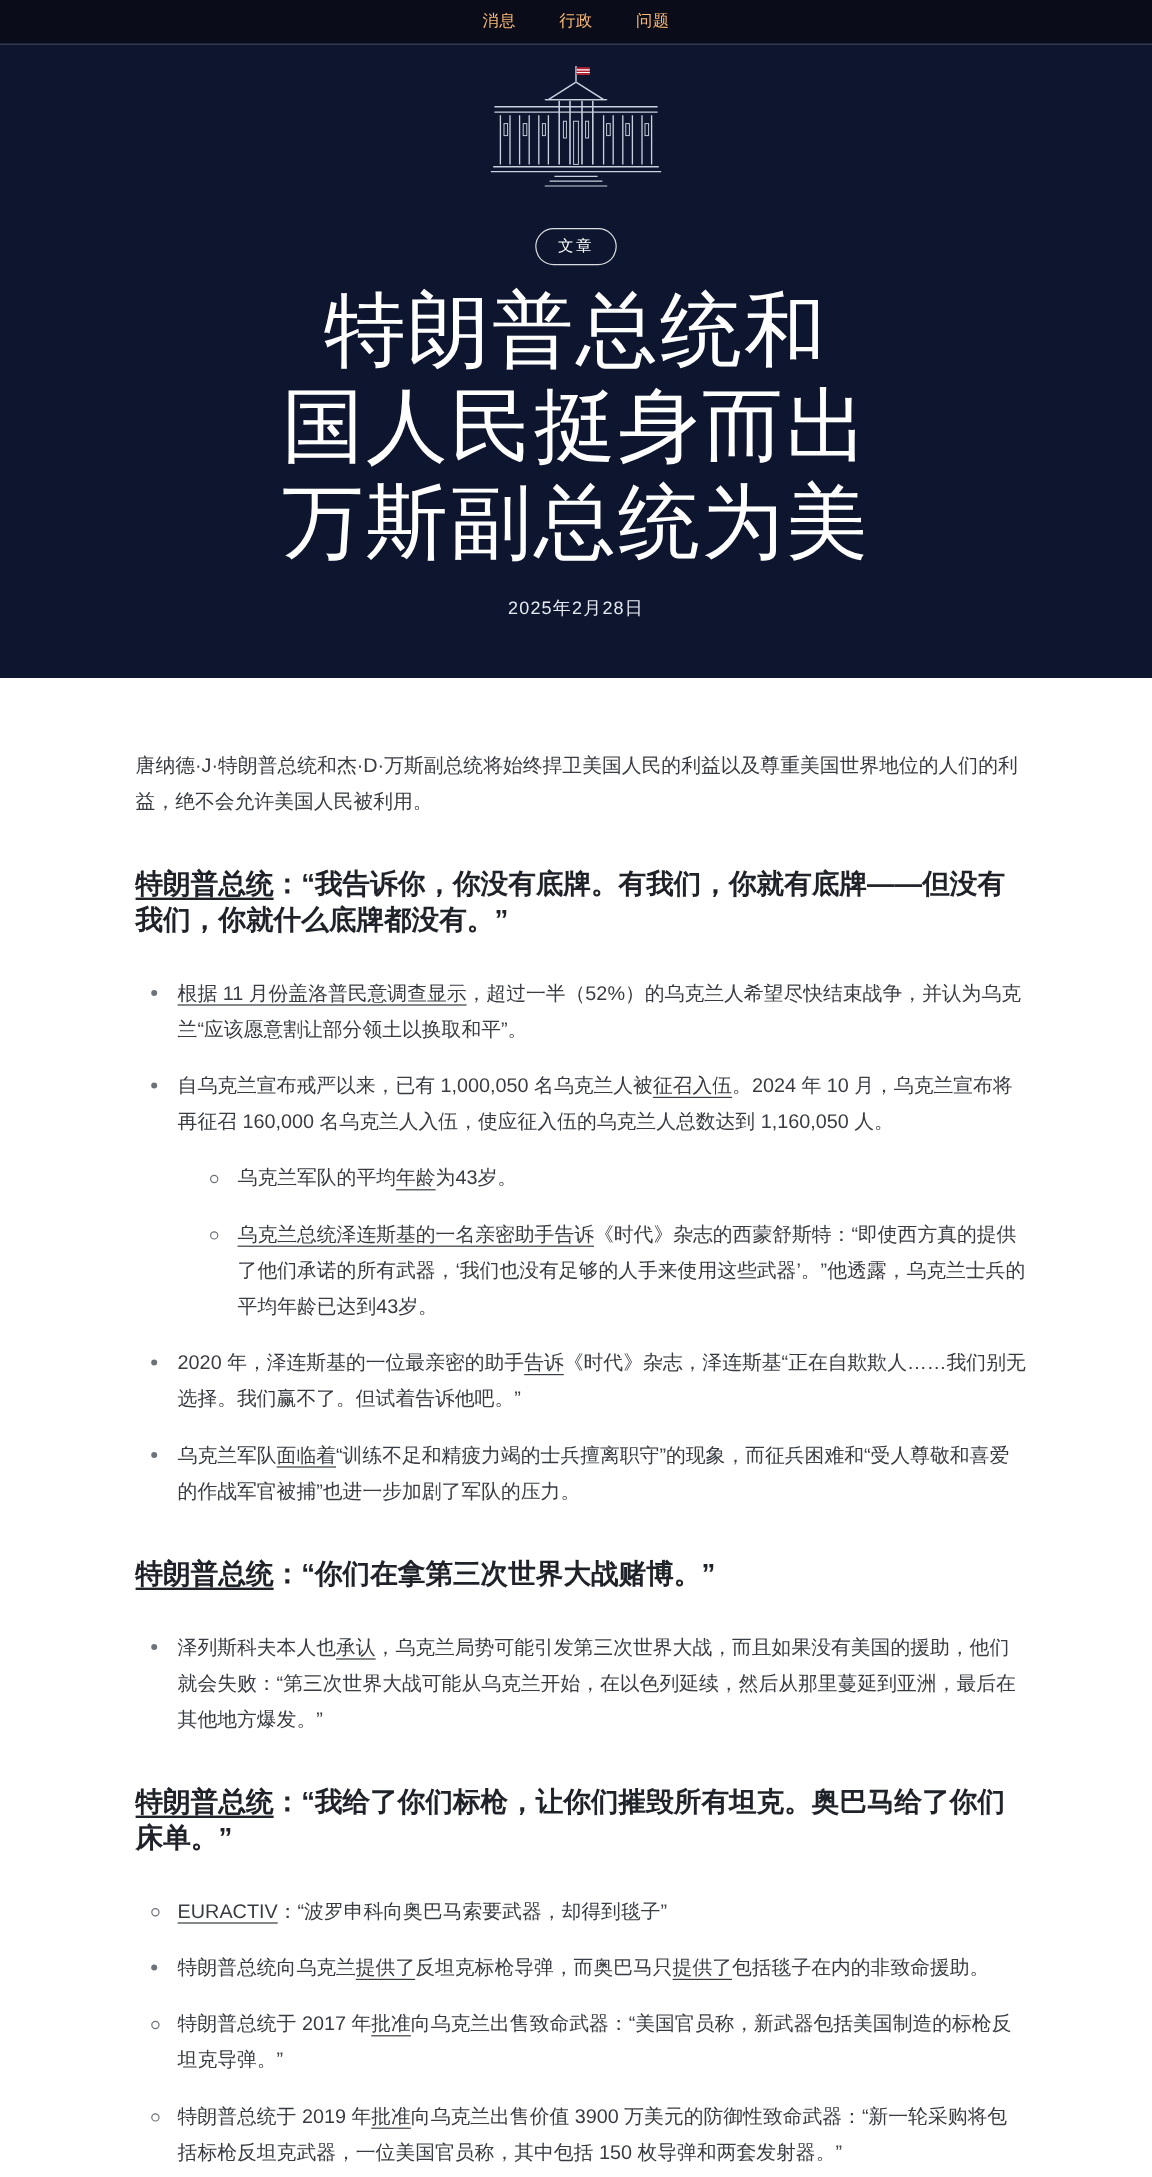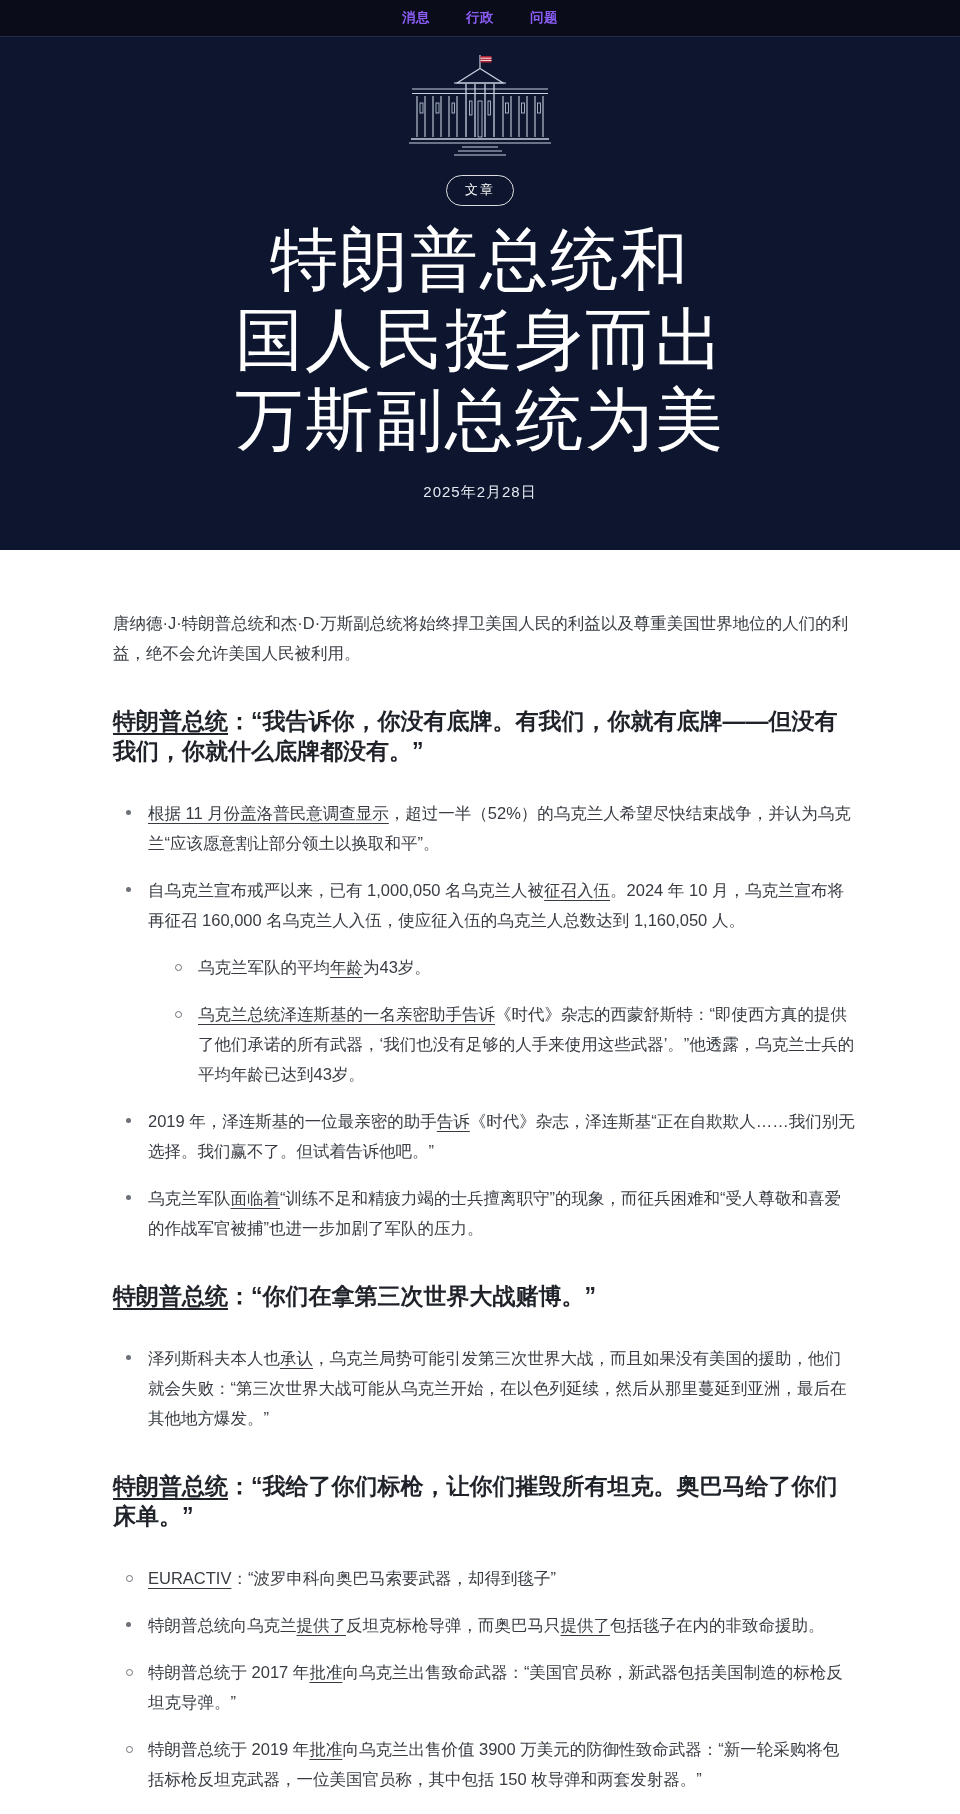--- a/index.html
+++ b/index.html
@@ -26,43 +26,44 @@
   .topbar{
     height:37px;
     background:var(--topbar-bg);
     border-bottom:1px solid var(--hero-line);
     display:flex;
     align-items:center;
     justify-content:center;
     gap:36px;
   }
   .topbar a{
-    color:#8b5cf6;
+    color:#fdba74;
     text-decoration:none;
     font-size:13.5px;
-    font-weight:bold;
+    font-weight:normal;
     letter-spacing:.5px;
   }
   
   .hero{
     background:var(--hero-bg);
     color:var(--hero-text);
     text-align:center;
     padding:16px 40px 48px;
   }
   .hero-logo{display:block;margin:0 auto 14px;}
   .hero-badge{
     display:inline-block;
     font-size:13px;
     letter-spacing:2px;
     color:#ffffff;
     border:1px solid rgba(255,255,255,.85);
     border-radius:999px;
     padding:5px 18px 6px;
     margin-bottom:14px;
+    margin-top:15px;
   }
   .hero-title{
     font-family:"Liberation Serif","DejaVu Serif",serif;
     font-weight:400;
     font-size:68px;
     line-height:1.18;
     color:#ffffff;
     letter-spacing:2px;
   }
   .hero-date{
@@ -211,21 +212,21 @@
 <main class="content">
   <p class="intro">唐纳德·J·特朗普总统和杰·D·万斯副总统将始终捍卫美国人民的利益以及尊重美国世界地位的人们的利益，绝不会允许美国人民被利用。</p>
   <div id="article-sections">
       <section class="article-section">
         <h2 class="section-heading"><span class="speaker">特朗普总统</span><span>：“我告诉你，你没有底牌。有我们，你就有底牌——但没有我们，你就什么底牌都没有。”</span></h2>
         <ul class="bullet-list">
           <li class="li level-1 marker-solid"><a href="#" class="inline-link">根据 11 月份盖洛普民意调查显示</a><span>，超过一半（52%）的乌克兰人希望尽快结束战争，并认为乌克兰“应该愿意割让部分领土以换取和平”。</span></li>
           <li class="li level-1 marker-solid"><span>自乌克兰宣布戒严以来，已有 1,000,050 名乌克兰人被</span><a href="#" class="inline-link">征召入伍</a><span>。2024 年 10 月，乌克兰宣布将再征召 160,000 名乌克兰人入伍，使应征入伍的乌克兰人总数达到 1,160,050 人。</span></li>
           <li class="li level-2 marker-hollow"><span>乌克兰军队的平均</span><a href="#" class="inline-link">年龄</a><span>为43岁。</span></li>
           <li class="li level-2 marker-hollow"><a href="#" class="inline-link">乌克兰总统泽连斯基的一名亲密助手告诉</a><span>《时代》杂志的西蒙舒斯特：“即使西方真的提供了他们承诺的所有武器，‘我们也没有足够的人手来使用这些武器’。”他透露，乌克兰士兵的平均年龄已达到43岁。</span></li>
-          <li class="li level-1 marker-solid"><span>2019 年，泽连斯基的一位最亲密的助手</span><a href="#" class="inline-link">告诉</a><span>《时代》杂志，泽连斯基“正在自欺欺人……我们别无选择。我们赢不了。但试着告诉他吧。”</span></li>
+          <li class="li level-1 marker-solid"><span>2020 年，泽连斯基的一位最亲密的助手</span><a href="#" class="inline-link">告诉</a><span>《时代》杂志，泽连斯基“正在自欺欺人……我们别无选择。我们赢不了。但试着告诉他吧。”</span></li>
           <li class="li level-1 marker-solid"><span>乌克兰军队</span><a href="#" class="inline-link">面临着</a><span>“训练不足和精疲力竭的士兵擅离职守”的现象，而征兵困难和“受人尊敬和喜爱的作战军官被捕”也进一步加剧了军队的压力。</span></li>
         </ul>
       </section>
       <section class="article-section">
         <h2 class="section-heading"><span class="speaker">特朗普总统</span><span>：“你们在拿第三次世界大战赌博。”</span></h2>
         <ul class="bullet-list">
           <li class="li level-1 marker-solid"><span>泽列斯科夫本人也</span><a href="#" class="inline-link">承认</a><span>，乌克兰局势可能引发第三次世界大战，而且如果没有美国的援助，他们就会失败：“第三次世界大战可能从乌克兰开始，在以色列延续，然后从那里蔓延到亚洲，最后在其他地方爆发。”</span></li>
         </ul>
       </section>
       <section class="article-section">

